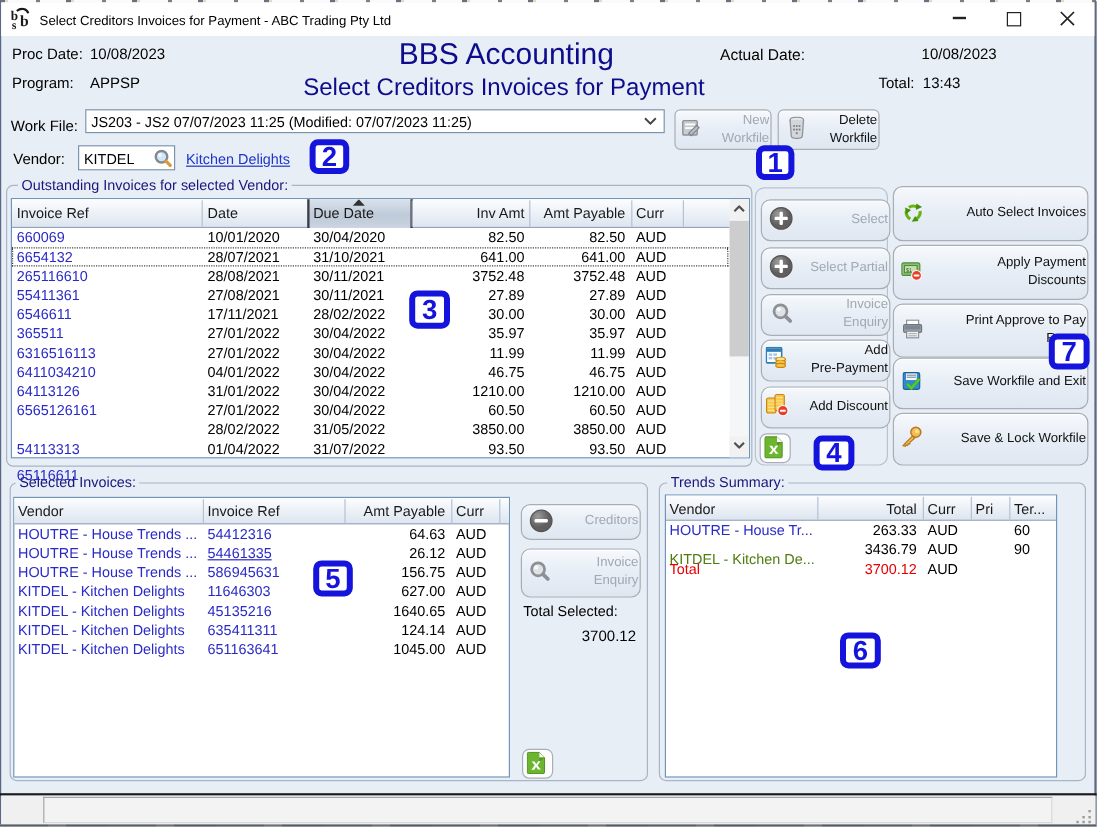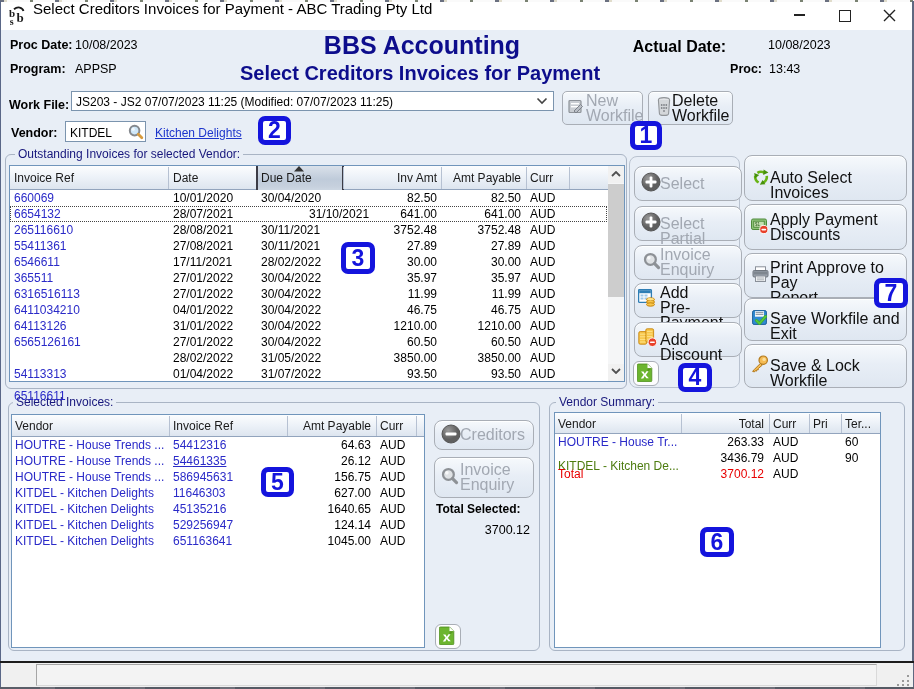--- a/index.html
+++ b/index.html
@@ -1,58 +1,58 @@
 <!DOCTYPE html>
 <html><head><meta charset="utf-8">
 <style>
 html,body{margin:0;padding:0;}
 body{width:914px;height:689px;position:relative;overflow:hidden;
  font-family:"Liberation Sans",sans-serif;background:#e8eef6;}
 .abs{position:absolute;}
-.b{font-weight:bold;}
+.b{font-weight:normal;}
 .navy{color:#17177c;}
 .t12{font-size:12px;line-height:1;}
 .btn{position:absolute;border:1px solid #a9aeb6;border-radius:8px;
  background:linear-gradient(180deg,#f6f9fc 0%,#e8eef6 45%,#dfe7f1 100%);
  box-shadow:inset 0 1px 0 rgba(255,255,255,.9);}
-.btxt{position:absolute;font-size:16px;line-height:15px;color:#111;text-align:left;}
+.btxt{position:absolute;font-size:11px;line-height:15px;color:#111;text-align:right;}
 .dis{color:#a2a8b2;}
 .badge{position:absolute;background:#fff;border:5px solid #1414dd;border-radius:7px;
  color:#1414dd;font-weight:bold;font-size:23px;display:flex;align-items:center;justify-content:center;z-index:60;}
 .cell{position:absolute;font-size:12px;line-height:1;white-space:nowrap;}
 .hcell{position:absolute;font-size:12px;line-height:1;color:#1a1a1a;white-space:nowrap;}
 .r{text-align:right;}
 .blue{color:#2a2ac8;}
 </style></head><body>
 
 <div class="abs" style="left:0;top:0;width:914px;height:2px;background:repeating-linear-gradient(90deg,#6a7080 0 4px,#e0dccb 4px 7px,#fafafa 7px 30px,#7a8272 30px 33px,#fafafa 33px 55px);"></div>
 <div class="abs" style="left:0;top:1px;width:1px;height:686px;background:#5a6787;"></div>
 <div class="abs" style="left:911.5px;top:1px;width:2.5px;height:686px;background:#5f6880;"></div>
 <div class="abs" style="left:1px;top:2px;width:911px;height:28px;background:#ffffff;"></div>
 <svg class="abs" style="left:9px;top:6px;" width="19" height="19" viewBox="0 0 19 19">
 <path d="M5,3.2 C8.5,0.2 13.5,1.2 14.5,5" fill="none" stroke="#1a1a1a" stroke-width="1.8"></path>
 <text x="0" y="10.5" font-family="Liberation Serif" font-weight="bold" font-size="11" fill="#1a1a1a">b</text>
 <text x="0.8" y="18.5" font-family="Liberation Serif" font-weight="bold" font-size="10" fill="#1a1a1a">s</text>
 <text x="7.6" y="15.5" font-family="Liberation Serif" font-weight="bold" font-size="13" fill="#1a1a1a">b</text>
 </svg>
-<div class="abs" style="left:33px;top:0;font-size:15px;color:#000;">Select Creditors Invoices for Payment - ABC Trading Pty Ltd</div>
+<div class="abs" style="left:33px;top:12px;font-size:11px;color:#000;">Select Creditors Invoices for Payment - ABC Trading Pty Ltd</div>
 <div class="abs" style="left:794px;top:14px;width:11px;height:1.6px;background:#222;"></div>
 <div class="abs" style="left:839px;top:10px;width:10px;height:10px;border:1.4px solid #222;"></div>
 <svg class="abs" style="left:883px;top:9px;" width="13" height="13" viewBox="0 0 13 13">
 <path d="M1,1 L12,12 M12,1 L1,12" stroke="#222" stroke-width="1.4"></path>
   </svg>
 <div class="abs b" style="left:10px;top:39px;font-size:12.5px;line-height:1;">Proc Date:</div>
 <div class="abs" style="left:75px;top:39px;font-size:12.5px;line-height:1;">10/08/2023</div>
 <div class="abs b" style="left:10px;top:63px;font-size:12.5px;line-height:1;">Program:</div>
 <div class="abs" style="left:75px;top:63px;font-size:12.5px;line-height:1;">APPSP</div>
 <div class="abs b" style="left:122px;top:33px;width:600px;text-align:center;font-size:25px;line-height:1;color:#0d0d8c;">BBS Accounting</div>
 <div class="abs b" style="left:120px;top:63px;width:600px;text-align:center;font-size:20px;line-height:1;color:#0d0d8c;">Select Creditors Invoices for Payment</div>
-<div class="abs b" style="left:600px;top:39px;width:159px;text-align:center;font-size:16px;line-height:1;">Actual Date:</div>
+<div class="abs b" style="left:600px;top:39px;width:159px;text-align:left;font-size:13px;line-height:1;">Actual Date:</div>
 <div class="abs" style="left:768px;top:39px;font-size:12.5px;line-height:1;">10/08/2023</div>
-<div class="abs b" style="left:600px;top:63px;width:162px;text-align:right;font-size:12.5px;line-height:1;">Proc:</div>
+<div class="abs b" style="left:600px;top:63px;width:162px;text-align:right;font-size:12.5px;line-height:1;">Total:</div>
 <div class="abs" style="left:769px;top:63px;font-size:12.5px;line-height:1;">13:43</div>
 <div class="abs b" style="left:9px;top:99px;font-size:12.5px;line-height:1;">Work File:</div>
 <div class="abs" style="left:71px;top:91px;width:483px;height:20px;background:#fff;border:1px solid #7b94ae;box-sizing:border-box;"></div>
 <div class="abs t12" style="left:76px;top:96px;">JS203 - JS2 07/07/2023 11:25 (Modified: 07/07/2023 11:25)</div>
 <svg class="abs" style="left:536px;top:97px;" width="12" height="8" viewBox="0 0 12 8">
 <path d="M1.5,1.5 L6,6 L10.5,1.5" fill="none" stroke="#444" stroke-width="1.6"></path>
   </svg>
 <div class="btn" style="left:562px;top:91px;width:79px;height:32px;border-radius:5px;"></div>
 <svg class="abs" style="left:568px;top:99px;" width="16" height="16" viewBox="0 0 16 16">
 <rect x="1" y="1.5" width="12" height="12" rx="1" fill="#c9cdd2" stroke="#8e9399" stroke-width="1.2"></rect>
@@ -88,21 +88,21 @@
 <div class="badge" style="left:341px;top:242px;width:24px;height:22px;">3</div>
 <div class="badge" style="left:678px;top:363px;width:24px;height:19px;">4</div>
 <div class="badge" style="left:261px;top:467px;width:23px;height:20px;">5</div>
 <div class="badge" style="left:700px;top:527px;width:24px;height:20px;">6</div>
 <div class="badge" style="left:874px;top:278px;width:24px;height:20px;">7</div>
 <div class="abs" style="left:5px;top:154px;width:622px;height:235px;border:1px solid #a9b4c4;border-radius:6px;box-sizing:border-box;"></div>
 <div class="abs t12 navy" style="left:15px;top:148px;background:#e8eef6;padding:0 3px;">Outstanding Invoices for selected Vendor:</div>
 <div class="abs" style="left:8px;top:402px;width:532px;height:249px;border:1px solid #a9b4c4;border-radius:6px;box-sizing:border-box;"></div>
 <div class="abs t12 navy" style="left:13px;top:396px;background:#e8eef6;padding:0 3px;">Selected Invoices:</div>
 <div class="abs" style="left:549px;top:402px;width:356px;height:249px;border:1px solid #a9b4c4;border-radius:6px;box-sizing:border-box;"></div>
-<div class="abs t12 navy" style="left:556px;top:396px;background:#e8eef6;padding:0 3px;">Vendor Summary:</div>
+<div class="abs t12 navy" style="left:556px;top:396px;background:#e8eef6;padding:0 3px;">Trends Summary:</div>
 <div class="abs" style="left:629px;top:156px;width:111px;height:232px;border:1px solid #b9c2cf;border-radius:8px;box-sizing:border-box;"></div>
 <div class="abs" style="left:9px;top:165px;width:616px;height:217px;background:#fff;border:1px solid #7095bb;box-sizing:border-box;"></div>
 <div class="abs" style="left:10px;top:166px;width:614px;height:24px;background:linear-gradient(180deg,#fcfdfe 0%,#edf2f8 48%,#dde5ef 100%);border-bottom:1px solid #92a4bd;box-sizing:border-box;"></div>
 <div class="abs" style="left:256px;top:166px;width:88px;height:24px;background:linear-gradient(180deg,#dae1ea 0%,#bfcbda 55%,#c6d0dd 85%,#cdd7e3 100%);border-left:2px solid #3c3c46;border-right:2px solid #3c3c46;box-sizing:border-box;"></div>
 <div class="abs" style="left:168px;top:167px;width:1px;height:22px;background:#b6c1d2;"></div>
 <div class="abs" style="left:343px;top:167px;width:1px;height:22px;background:#b6c1d2;"></div>
 <div class="abs" style="left:441px;top:167px;width:1px;height:22px;background:#b6c1d2;"></div>
 <div class="abs" style="left:526px;top:167px;width:1px;height:22px;background:#b6c1d2;"></div>
 <div class="abs" style="left:569px;top:167px;width:1px;height:22px;background:#b6c1d2;"></div>
 <svg class="abs" style="left:293px;top:166px;" width="12" height="6" viewBox="0 0 12 6">
@@ -115,21 +115,21 @@
 <div class="hcell r" style="left:427px;top:172px;width:94px;">Amt Payable</div>
 <div class="hcell" style="left:530px;top:172px;">Curr</div>
 <div class="cell blue" style="left:14px;top:192px;">660069</div>
 <div class="cell" style="left:173px;top:192px;">10/01/2020</div>
 <div class="cell" style="left:261px;top:192px;">30/04/2020</div>
 <div class="cell r" style="left:343px;top:192px;width:94px;">82.50</div>
 <div class="cell r" style="left:427px;top:192px;width:94px;">82.50</div>
 <div class="cell" style="left:530px;top:192px;">AUD</div>
 <div class="cell blue" style="left:14px;top:208px;">6654132</div>
 <div class="cell" style="left:173px;top:208px;">28/07/2021</div>
-<div class="cell" style="left:261px;top:208px;margin-left:48px;">31/10/2021</div>
+<div class="cell" style="left:261px;top:208px;">31/10/2021</div>
 <div class="cell r" style="left:343px;top:208px;width:94px;">641.00</div>
 <div class="cell r" style="left:427px;top:208px;width:94px;">641.00</div>
 <div class="cell" style="left:530px;top:208px;">AUD</div>
 <div class="cell blue" style="left:14px;top:224px;">265116610</div>
 <div class="cell" style="left:173px;top:224px;">28/08/2021</div>
 <div class="cell" style="left:261px;top:224px;">30/11/2021</div>
 <div class="cell r" style="left:343px;top:224px;width:94px;">3752.48</div>
 <div class="cell r" style="left:427px;top:224px;width:94px;">3752.48</div>
 <div class="cell" style="left:530px;top:224px;">AUD</div>
 <div class="cell blue" style="left:14px;top:240px;">55411361</div>
@@ -348,21 +348,21 @@
 <div class="cell" style="left:380px;top:471px;">AUD</div>
 <div class="cell blue" style="left:15px;top:487px;">KITDEL - Kitchen Delights</div>
 <div class="cell blue" style="left:173px;top:487px;">11646303</div>
 <div class="cell r" style="left:277px;top:487px;width:94px;">627.00</div>
 <div class="cell" style="left:380px;top:487px;">AUD</div>
 <div class="cell blue" style="left:15px;top:503px;">KITDEL - Kitchen Delights</div>
 <div class="cell blue" style="left:173px;top:503px;">45135216</div>
 <div class="cell r" style="left:277px;top:503px;width:94px;">1640.65</div>
 <div class="cell" style="left:380px;top:503px;">AUD</div>
 <div class="cell blue" style="left:15px;top:519px;">KITDEL - Kitchen Delights</div>
-<div class="cell blue" style="left:173px;top:519px;">529256947</div>
+<div class="cell blue" style="left:173px;top:519px;">635411311</div>
 <div class="cell r" style="left:277px;top:519px;width:94px;">124.14</div>
 <div class="cell" style="left:380px;top:519px;">AUD</div>
 <div class="cell blue" style="left:15px;top:535px;">KITDEL - Kitchen Delights</div>
 <div class="cell blue" style="left:173px;top:535px;">651163641</div>
 <div class="cell r" style="left:277px;top:535px;width:94px;">1045.00</div>
 <div class="cell" style="left:380px;top:535px;">AUD</div>
 <div class="btn" style="left:434px;top:420px;width:98px;height:28px;"></div>
 <svg class="abs" style="left:441px;top:424px;" width="20" height="20" viewBox="0 0 20 20">
 <defs>
       <radialGradient id="g441424" cx="35%" cy="30%">

